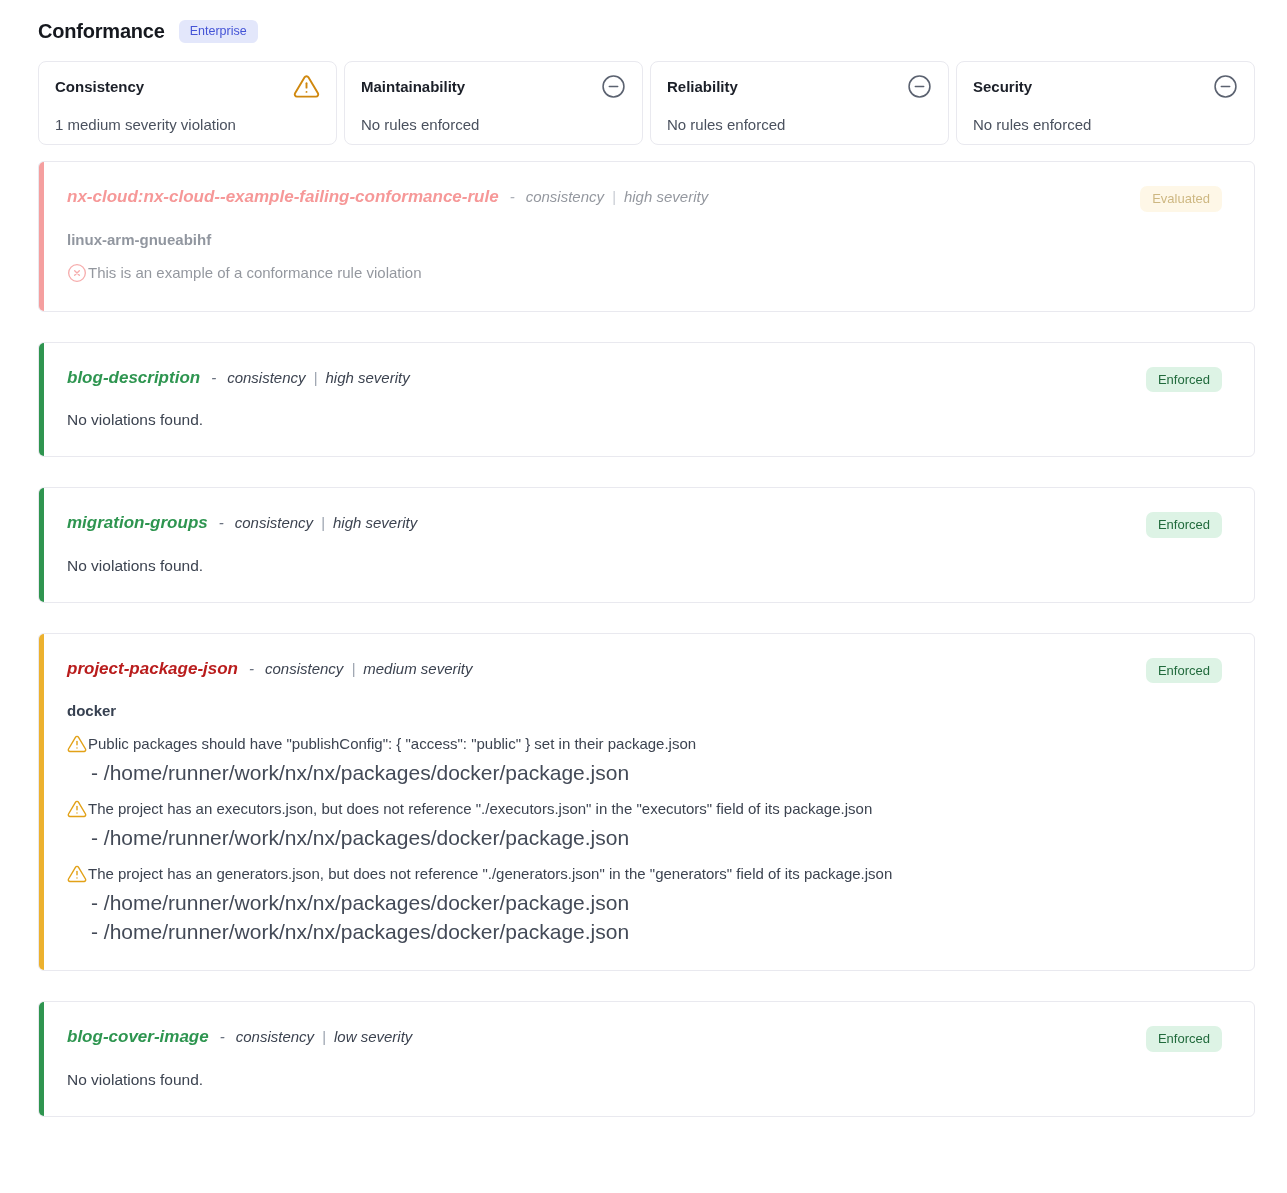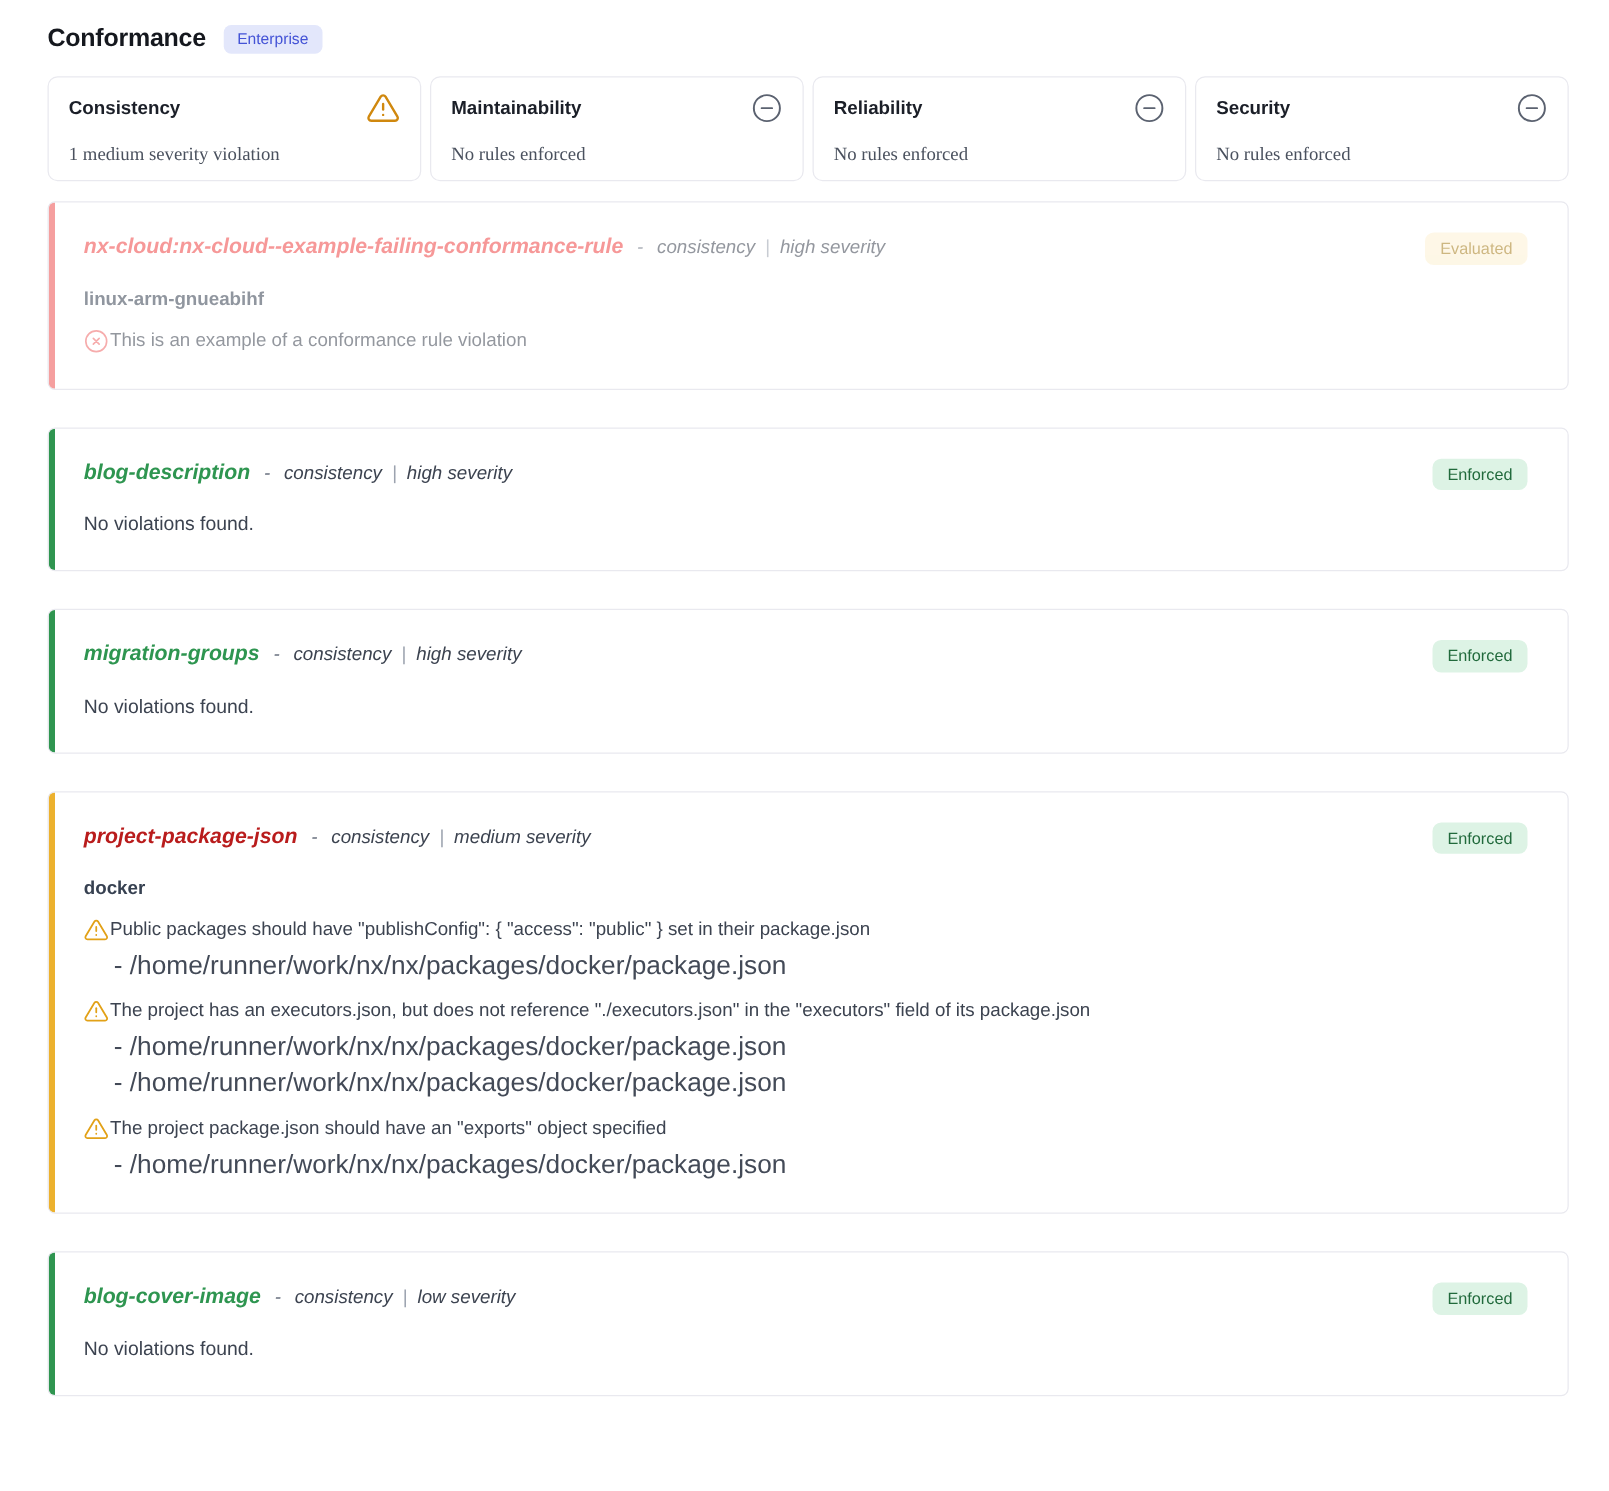--- a/index.html
+++ b/index.html
@@ -24,21 +24,21 @@
   .summary-grid {
     display: grid; grid-template-columns: repeat(4, 1fr); gap: 7px;
     margin-bottom: 16px;
   }
   .summary-card {
     border: 1px solid #e9e9ef; border-radius: 8px; background: #fff;
     height: 84px; padding: 9px 16px 12px 16px;
   }
   .summary-top { display: flex; align-items: center; justify-content: space-between; height: 30px; }
   .summary-title { font-size: 15px; font-weight: 700; color: #1b1f28; }
-  .summary-sub { font-size: 15px; color: #4a515e; margin-top: 15px; font-family: Liberation Serif, serif; }
+  .summary-sub { font-size: 15px; color: #4a515e; margin-top: 15px; }
   .sum-icon { display: inline-flex; }
 
   
   .rule-card {
     position: relative; border: 1px solid #e9e9ef; border-radius: 6px;
     background: #fff; overflow: hidden;
     margin-top: 30px; padding: 23px 32px 27px 28px;
   }
   .rule-card:first-of-type { margin-top: 0; }
   .accent-bar { position: absolute; left: 0; top: 0; bottom: 0; width: 5px; }
@@ -222,32 +222,32 @@
           <svg width="20" height="20" viewBox="0 0 24 24" fill="none" stroke="#e2a117" stroke-width="1.7" stroke-linecap="round" stroke-linejoin="round">
             <path d="M10.29 3.86 1.82 18a2 2 0 0 0 1.71 3h16.94a2 2 0 0 0 1.71-3L13.71 3.86a2 2 0 0 0-3.42 0z"></path>
             <line x1="12" y1="9" x2="12" y2="13"></line>
               <line x1="12" y1="16.8" x2="12.01" y2="16.8"></line>
           </svg>
         </span>
         <span>The project has an executors.json, but does not reference "./executors.json" in the "executors" field of its package.json</span>
       </div>
       <div class="violation-loc">- /home/runner/work/nx/nx/packages/docker/package.json</div>
 
-      <div class="violation-loc">- /home/runner/work/nx/nx/packages/docker/package.json</div>
-
       <div class="violation-row">
         <span class="v-icon">
           <svg width="20" height="20" viewBox="0 0 24 24" fill="none" stroke="#e2a117" stroke-width="1.7" stroke-linecap="round" stroke-linejoin="round">
             <path d="M10.29 3.86 1.82 18a2 2 0 0 0 1.71 3h16.94a2 2 0 0 0 1.71-3L13.71 3.86a2 2 0 0 0-3.42 0z"></path>
             <line x1="12" y1="9" x2="12" y2="13"></line>
               <line x1="12" y1="16.8" x2="12.01" y2="16.8"></line>
           </svg>
         </span>
-        <span>The project package.json should have an "exports" object specified</span>
-      </div>
+        <span>The project has an generators.json, but does not reference "./generators.json" in the "generators" field of its package.json</span>
+      </div>
+      <div class="violation-loc">- /home/runner/work/nx/nx/packages/docker/package.json</div>
+
       <div class="violation-loc">- /home/runner/work/nx/nx/packages/docker/package.json</div>
     </div>
   </section>
 
   <section class="rule-card">
     <span class="accent-bar bar-green"></span>
     <div class="rule-content">
       <div class="rule-head">
         <div class="rule-title-row">
           <a class="rule-title t-green" href="#">blog-cover-image</a>

